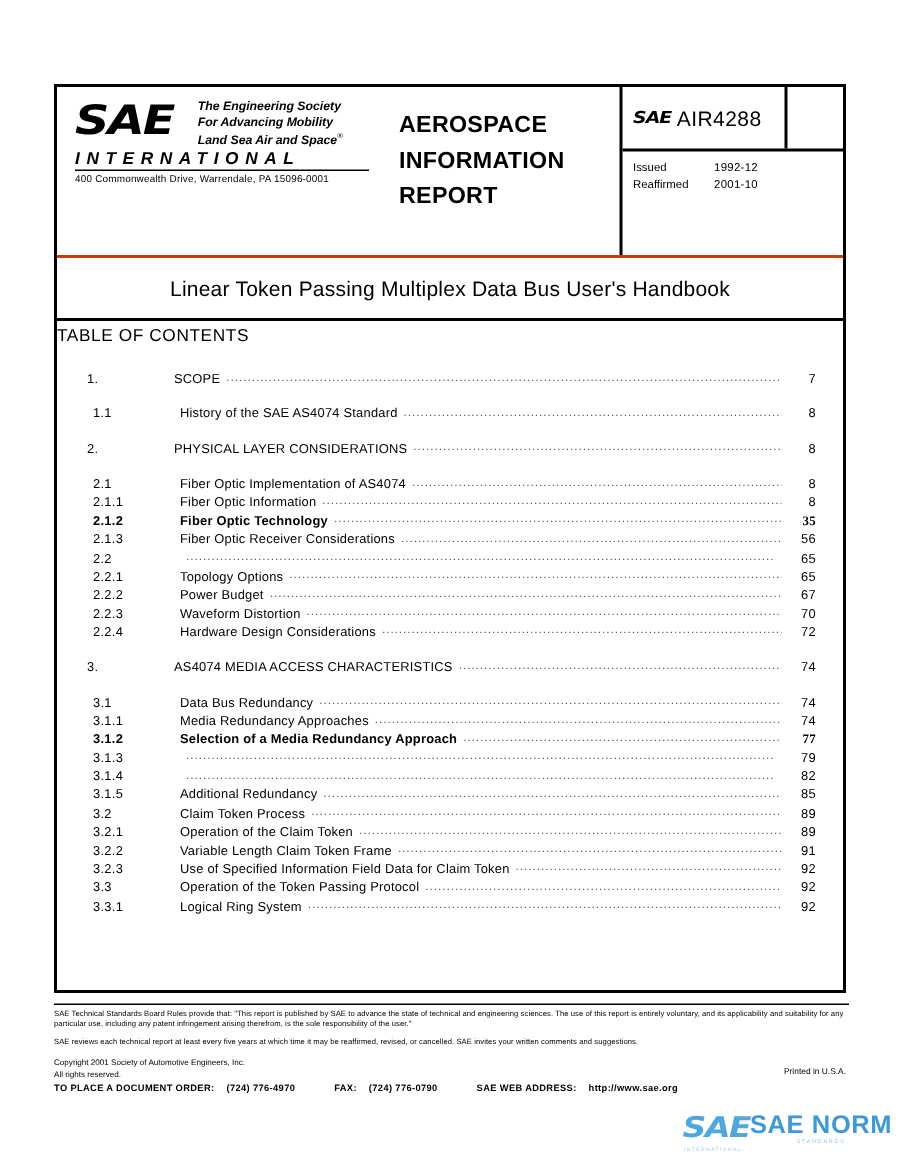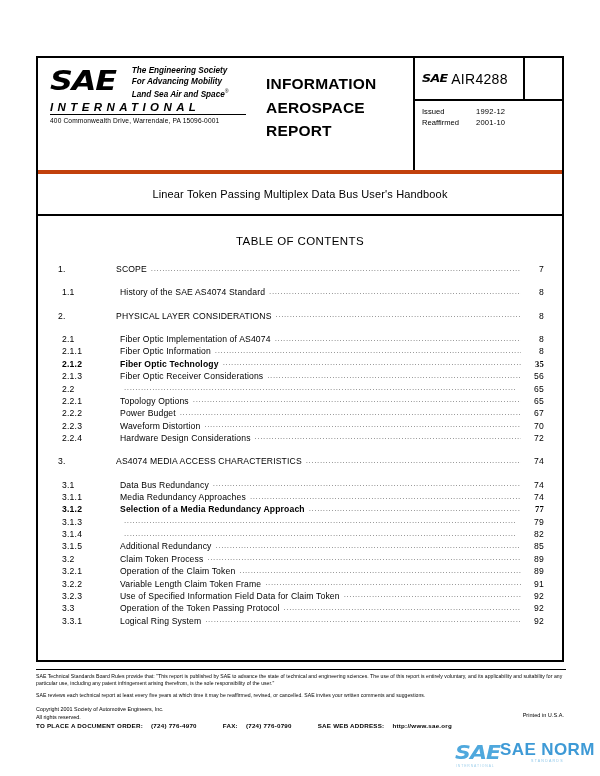--- a/index.html
+++ b/index.html
@@ -155,46 +155,45 @@
     display: flex;
     font-size: 7.6px;
     line-height: 1.5;
     color: #000;
     align-items: center;
   }
   .date-label { width: 54px; }
   .date-val { letter-spacing: 0.2px; }
 
   .header-sub {
-    border-top: 4px solid #c2410c;
+    border-top: 2px solid #c2410c;
     height: 40px;
     display: flex;
     align-items: center;
     justify-content: center;
-    font-size: 11px;
+    font-size: 14px;
     letter-spacing: 0.15px;
     color: #000;
   }
 
   
   .toc-box {
     position: absolute;
     left: 36px;
     top: 212px;
     width: 528px;
     height: 450px;
     border: 2px solid #000;
     border-top: none;
     box-sizing: border-box;
   }
   .toc-title {
-    text-align: center;
     font-size: 11.5px;
     letter-spacing: 0.4px;
-    margin-top: 23px;
+    margin-top: 6px;
     color: #000;
   }
   .toc-list {
     margin-top: 16px;
     padding: 0 18px 0 20px;
   }
   .toc-row {
     display: flex;
     align-items: baseline;
     font-size: 8.6px;
@@ -344,22 +343,22 @@
             <div>The Engineering Society</div>
             <div>For Advancing Mobility</div>
             <div><span>Land Sea Air and Space</span><span class="sup">®</span></div>
           </div>
         </div>
         <div class="intl-row">INTERNATIONAL</div>
         <div class="addr">400 Commonwealth Drive, Warrendale, PA 15096-0001</div>
       </div>
 
       <div class="hdr-title">
+        <div>AEROSPACE</div>
         <div>INFORMATION</div>
-        <div>AEROSPACE</div>
         <div>REPORT</div>
       </div>
 
       <div class="hdr-right">
         <div class="hdr-right-top">
           <div class="docnum-cell">
             <span class="sae-mini">SAE</span>
             <span class="docnum">AIR4288</span>
           </div>
           <div class="rev-cell"></div>

